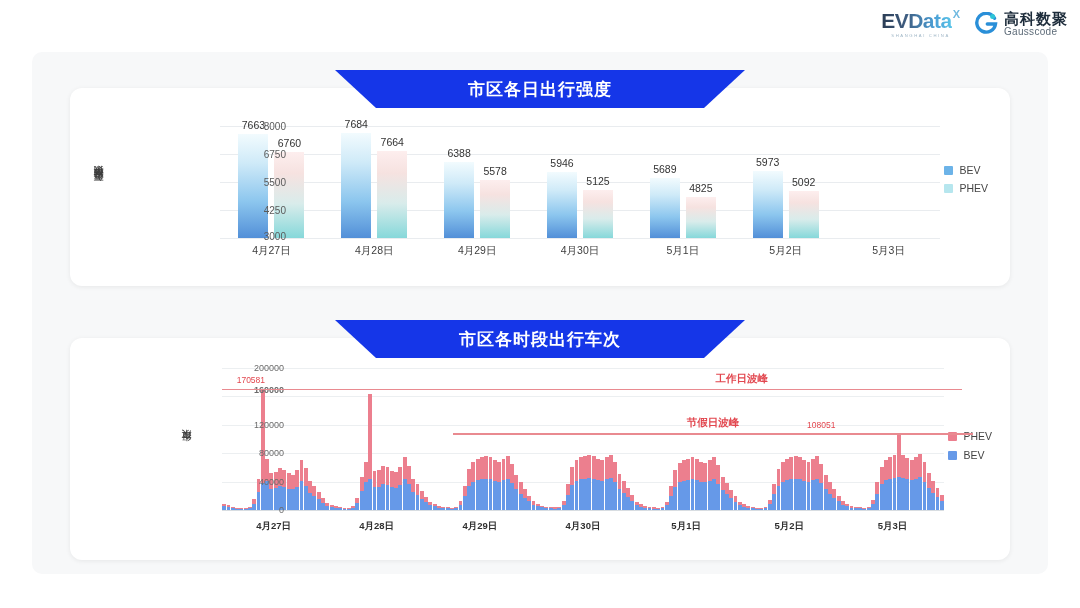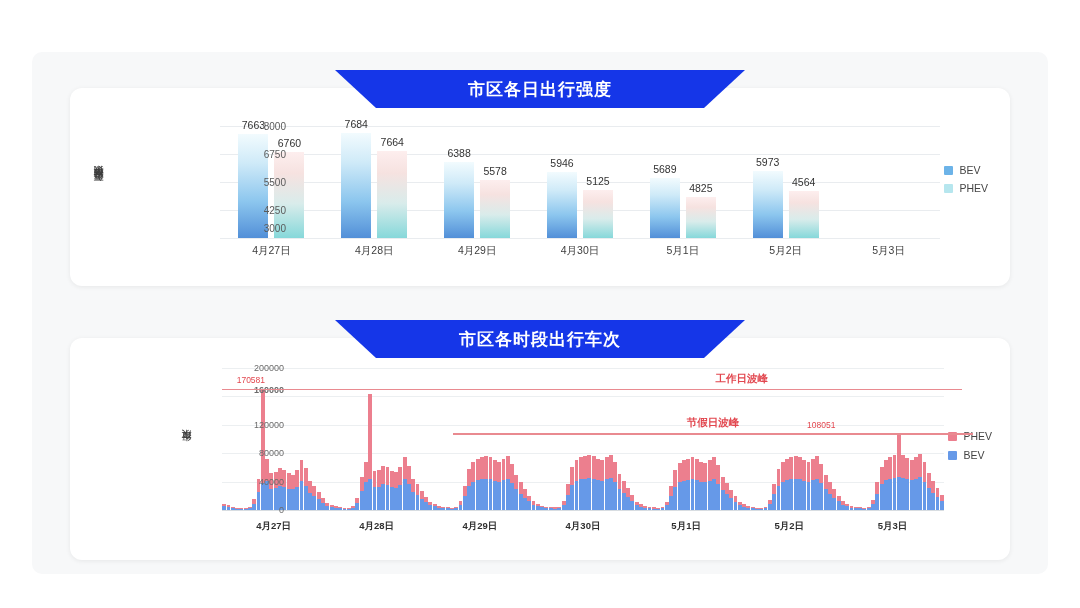--- a/index.html
+++ b/index.html
@@ -89,20 +89,41 @@
     transform:translateX(-50%); white-space:nowrap; }
   .c2-legend { position:absolute; right:18px; top:92px; display:flex;
     flex-direction:column; gap:7px; }
   .c2-axis { position:absolute; left:152px; top:172px; width:722px; height:1px; background:#d8dde1; }
 </style>
 </head>
 <body>
 
 <div id="page">
 
+  <div class="logo-row">
+    <div class="evdata">
+      <div class="evdata-main">
+        <span class="evdata-text">EVData</span>
+        <span class="evdata-x">X</span>
+      </div>
+      <div class="evdata-sub">SHANGHAI CHINA</div>
+    </div>
+    <div class="gauss">
+      <span class="gauss-mark">
+        <svg width="24" height="24" viewBox="0 0 24 24">
+          <path d="M20.5 6.3A9.4 9.4 0 1 0 21.5 12h-8.2" fill="none" stroke="#2a8fd8" stroke-width="3.4" stroke-linecap="round"></path>
+          <circle cx="18.6" cy="4.4" r="2.5" fill="#2ec5d8"></circle>
+        </svg>
+      </span>
+      <span class="gauss-txt">
+        <span class="gauss-cn">高科数聚</span>
+        <span class="gauss-en">Gausscode</span>
+      </span>
+    </div>
+  </div>
 
   <div class="frame"></div>
 
   <div class="card" id="card-1">
     <div id="chart1">
       <div class="c1-ytitle">每万辆出行车辆数</div>
       <div class="c1-plot" id="c1-plot">
           <div class="c1-gridline" style="top: 112px;"></div>
           <div class="c1-gridline" style="top: 84px;"></div>
           <div class="c1-gridline" style="top: 56px;"></div>
@@ -146,35 +167,35 @@
             </div>
             <div class="c1-bar phev" style="height: 40.88px;">
               <span class="c1-val">4825</span>
             </div>
           </div>
           <div class="c1-group" style="left: 514.286px; width: 102.857px;">
             <div class="c1-bar bev" style="height: 66.5952px;">
               <span class="c1-val">5973</span>
             </div>
             <div class="c1-bar phev" style="height: 46.8608px;">
-              <span class="c1-val">4564</span>
+              <span class="c1-val">5092</span>
             </div>
           </div>
         </div>
       <div class="c1-legend">
         <div class="lg-item">
           <span class="lg-sw" style="background:#6cb3e8"></span>
           <span>BEV</span>
         </div>
         <div class="lg-item">
           <span class="lg-sw" style="background:#b6e6ee"></span>
           <span>PHEV</span>
         </div>
       </div>
-    <div class="c1-ylab" style="top: 140px; margin-left: 48px;">3000</div>
+    <div class="c1-ylab" style="top: 148px; margin-left: 48px;">3000</div>
         <div class="c1-ylab" style="top: 122px;">4250</div>
         <div class="c1-ylab" style="top: 94px;">5500</div>
         <div class="c1-ylab" style="top: 66px;">6750</div>
         <div class="c1-ylab" style="top: 38px;">8000</div>
         <div class="c1-xlab" style="left: 201.429px;">4月27日</div>
         <div class="c1-xlab" style="left: 304.286px;">4月28日</div>
         <div class="c1-xlab" style="left: 407.143px;">4月29日</div>
         <div class="c1-xlab" style="left: 510px;">4月30日</div>
         <div class="c1-xlab" style="left: 612.857px;">5月1日</div>
         <div class="c1-xlab" style="left: 715.714px;">5月2日</div>

